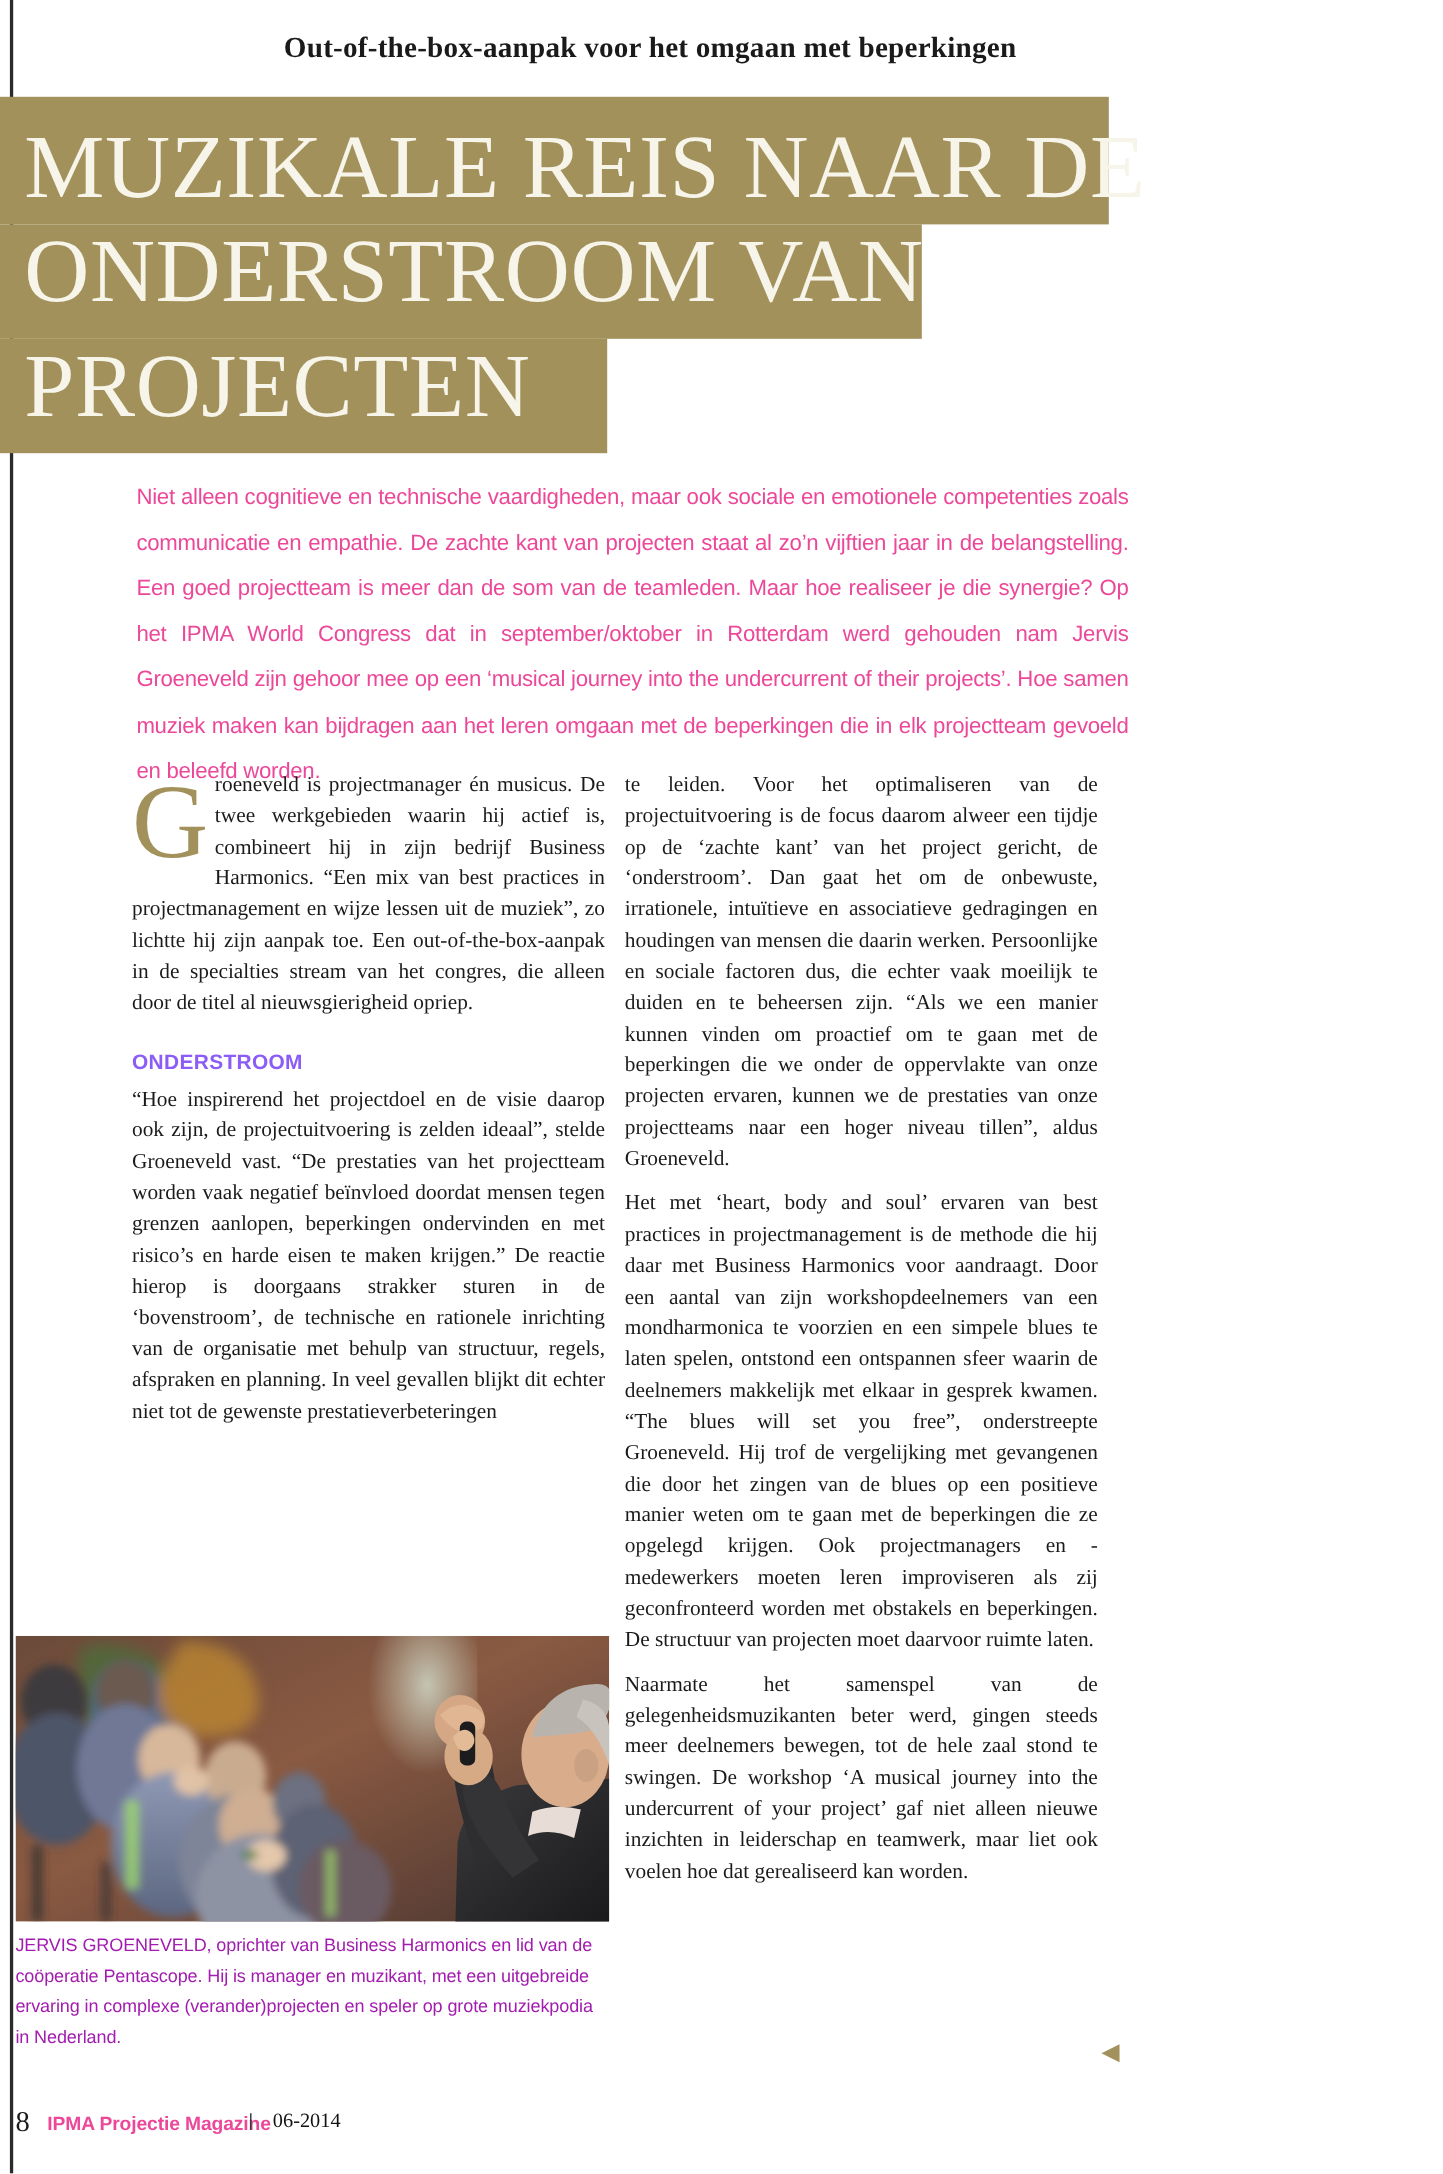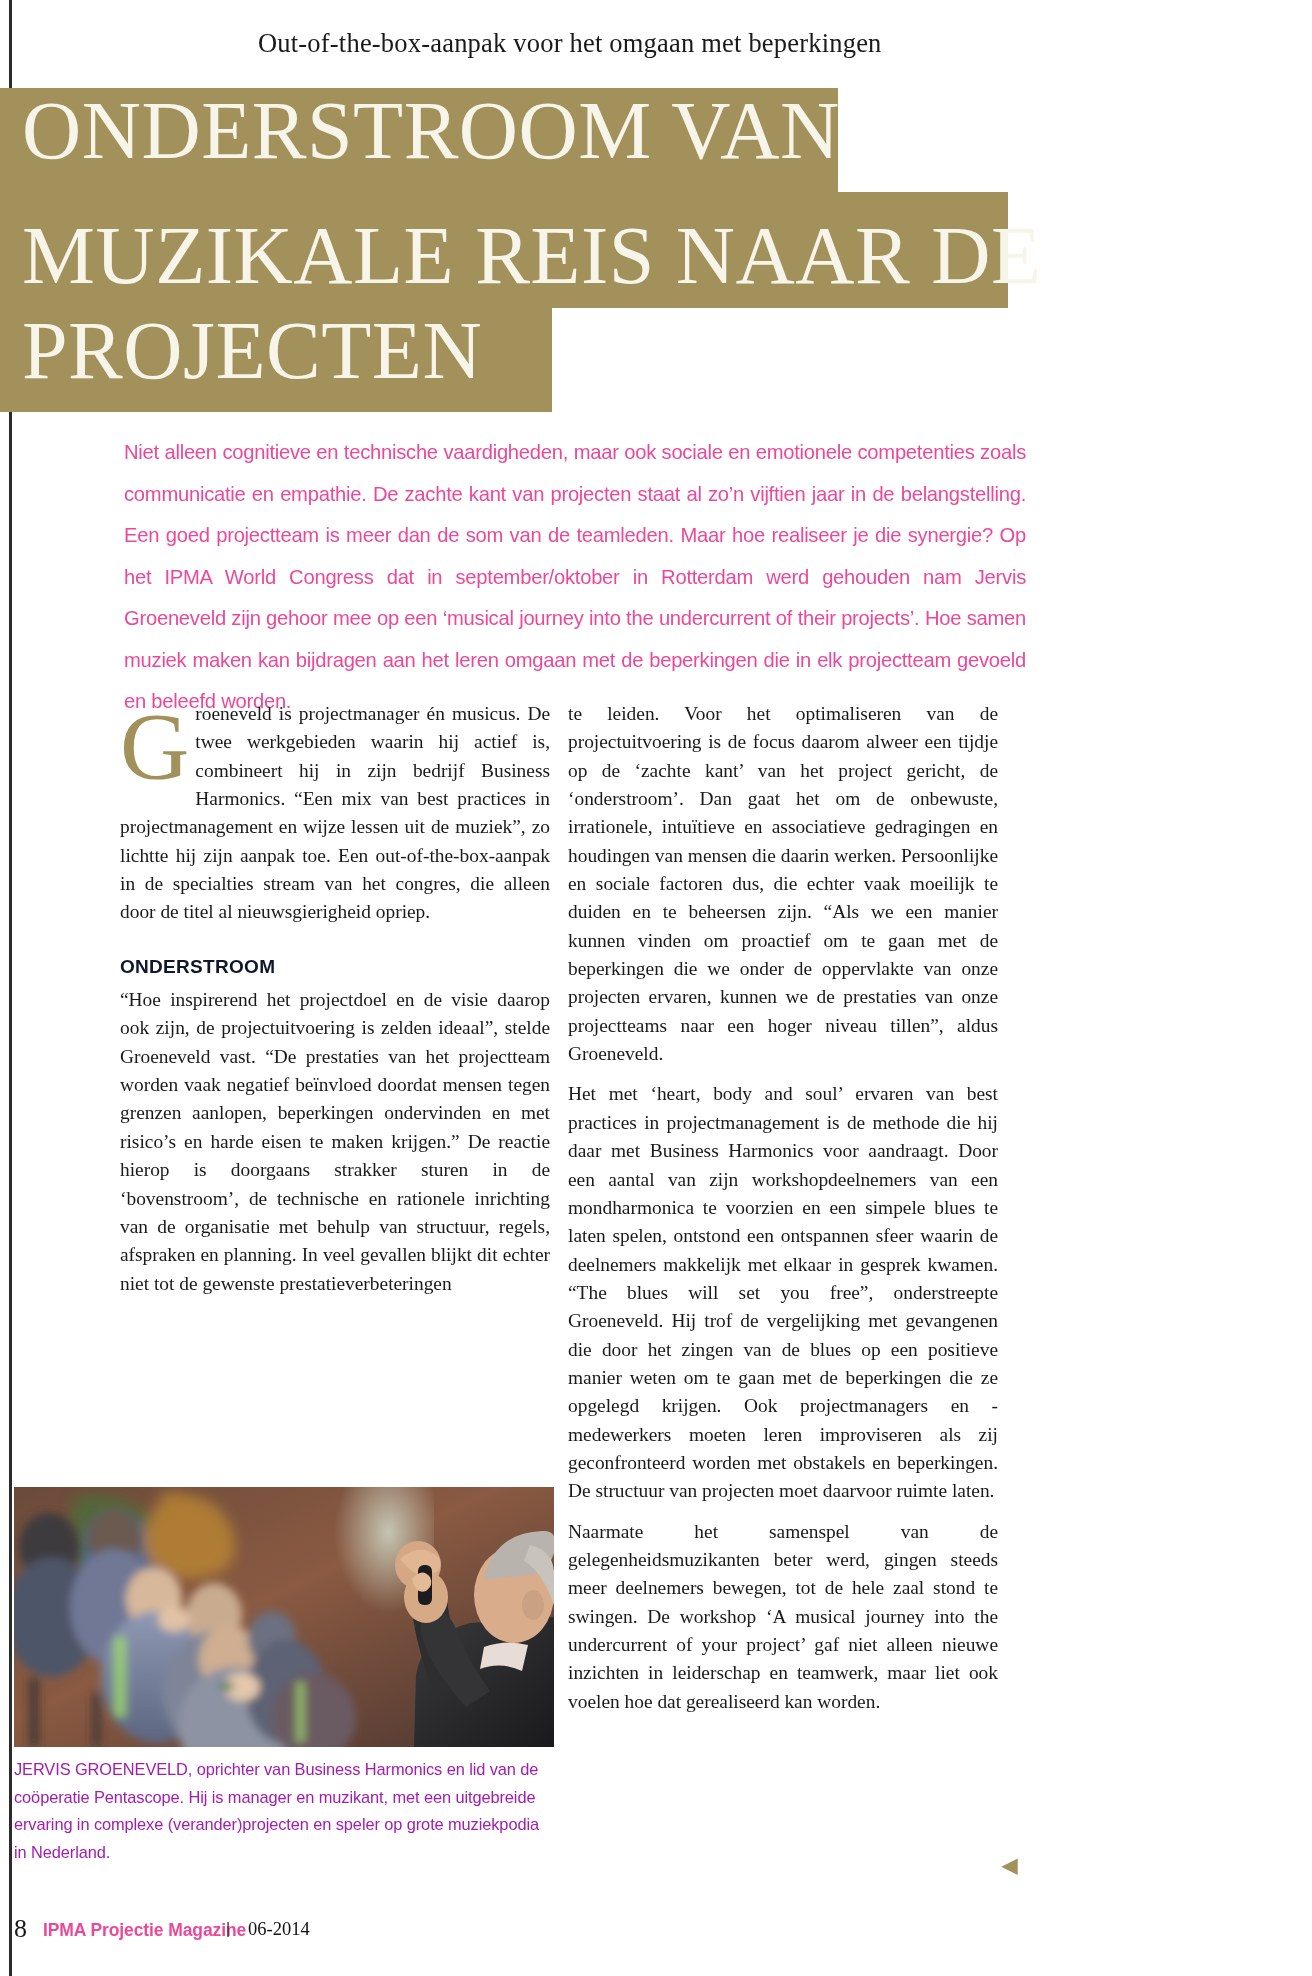--- a/index.html
+++ b/index.html
@@ -31,21 +31,21 @@
     background: #2b2b2b;
   }
 
   
   .kicker {
     position: absolute;
     left: 258px;
     top: 28px;
     width: 900px;
     font-family: "Liberation Serif", serif;
-    font-weight: normal;
+    font-weight: bold;
     font-size: 26.5px;
     letter-spacing: 0.2px;
     color: #1a1a1a;
   }
 
   
   .headline {
     position: absolute;
     left: 0;
     top: 88px;
@@ -112,21 +112,21 @@
     color: #a2915a;
     padding: 6px 6px 0 0;
     margin-top: 2px;
   }
 
   .section-head {
     font-family: "Liberation Sans", sans-serif;
     font-weight: bold;
     font-size: 19px;
     letter-spacing: 0.3px;
-    color: #0f172a;
+    color: #8b5cf6;
     margin-top: 26px;
     margin-bottom: 5px;
     text-align: left;
   }
 
   
   .photo {
     position: absolute;
     left: 14px;
     top: 1487px;
@@ -197,25 +197,25 @@
 </head>
 <body>
 
 <div class="page">
 
   <div class="left-rule"></div>
 
   <div class="kicker">Out-of-the-box-aanpak voor het omgaan met beperkingen</div>
 
   <div class="headline">
+    <div class="hl-row r1">
+      <span class="hl-band">MUZIKALE REIS NAAR DE</span>
+    </div>
     <div class="hl-row r2">
       <span class="hl-band">ONDERSTROOM VAN</span>
-    </div>
-    <div class="hl-row r1">
-      <span class="hl-band">MUZIKALE REIS NAAR DE</span>
     </div>
     <div class="hl-row r3">
       <span class="hl-band">PROJECTEN</span>
     </div>
   </div>
 
   <div class="lead">Niet alleen cognitieve en technische vaardigheden, maar ook sociale en emotionele competenties zoals communicatie en empathie. De zachte kant van projecten staat al zo’n vijftien jaar in de belangstelling. Een goed projectteam is meer dan de som van de teamleden. Maar hoe realiseer je die synergie? Op het IPMA World Congress dat in september/oktober in Rotterdam werd gehouden nam Jervis Groeneveld zijn gehoor mee op een ‘musical journey into the undercurrent of their projects’. Hoe samen muziek maken kan bijdragen aan het leren omgaan met de beperkingen die in elk projectteam gevoeld en beleefd worden.</div>
 
   <div class="col col-left">
     <p><span class="dropcap">G</span><span>roeneveld is projectmanager én musicus. De twee werkgebieden waarin hij actief is, combineert hij in zijn bedrijf Business Harmonics. “Een mix van best practices in projectmanagement en wijze lessen uit de muziek”, zo lichtte hij zijn aanpak toe. Een out-of-the-box-aanpak in de specialties stream van het congres, die alleen door de titel al nieuwsgierigheid opriep.</span></p>

